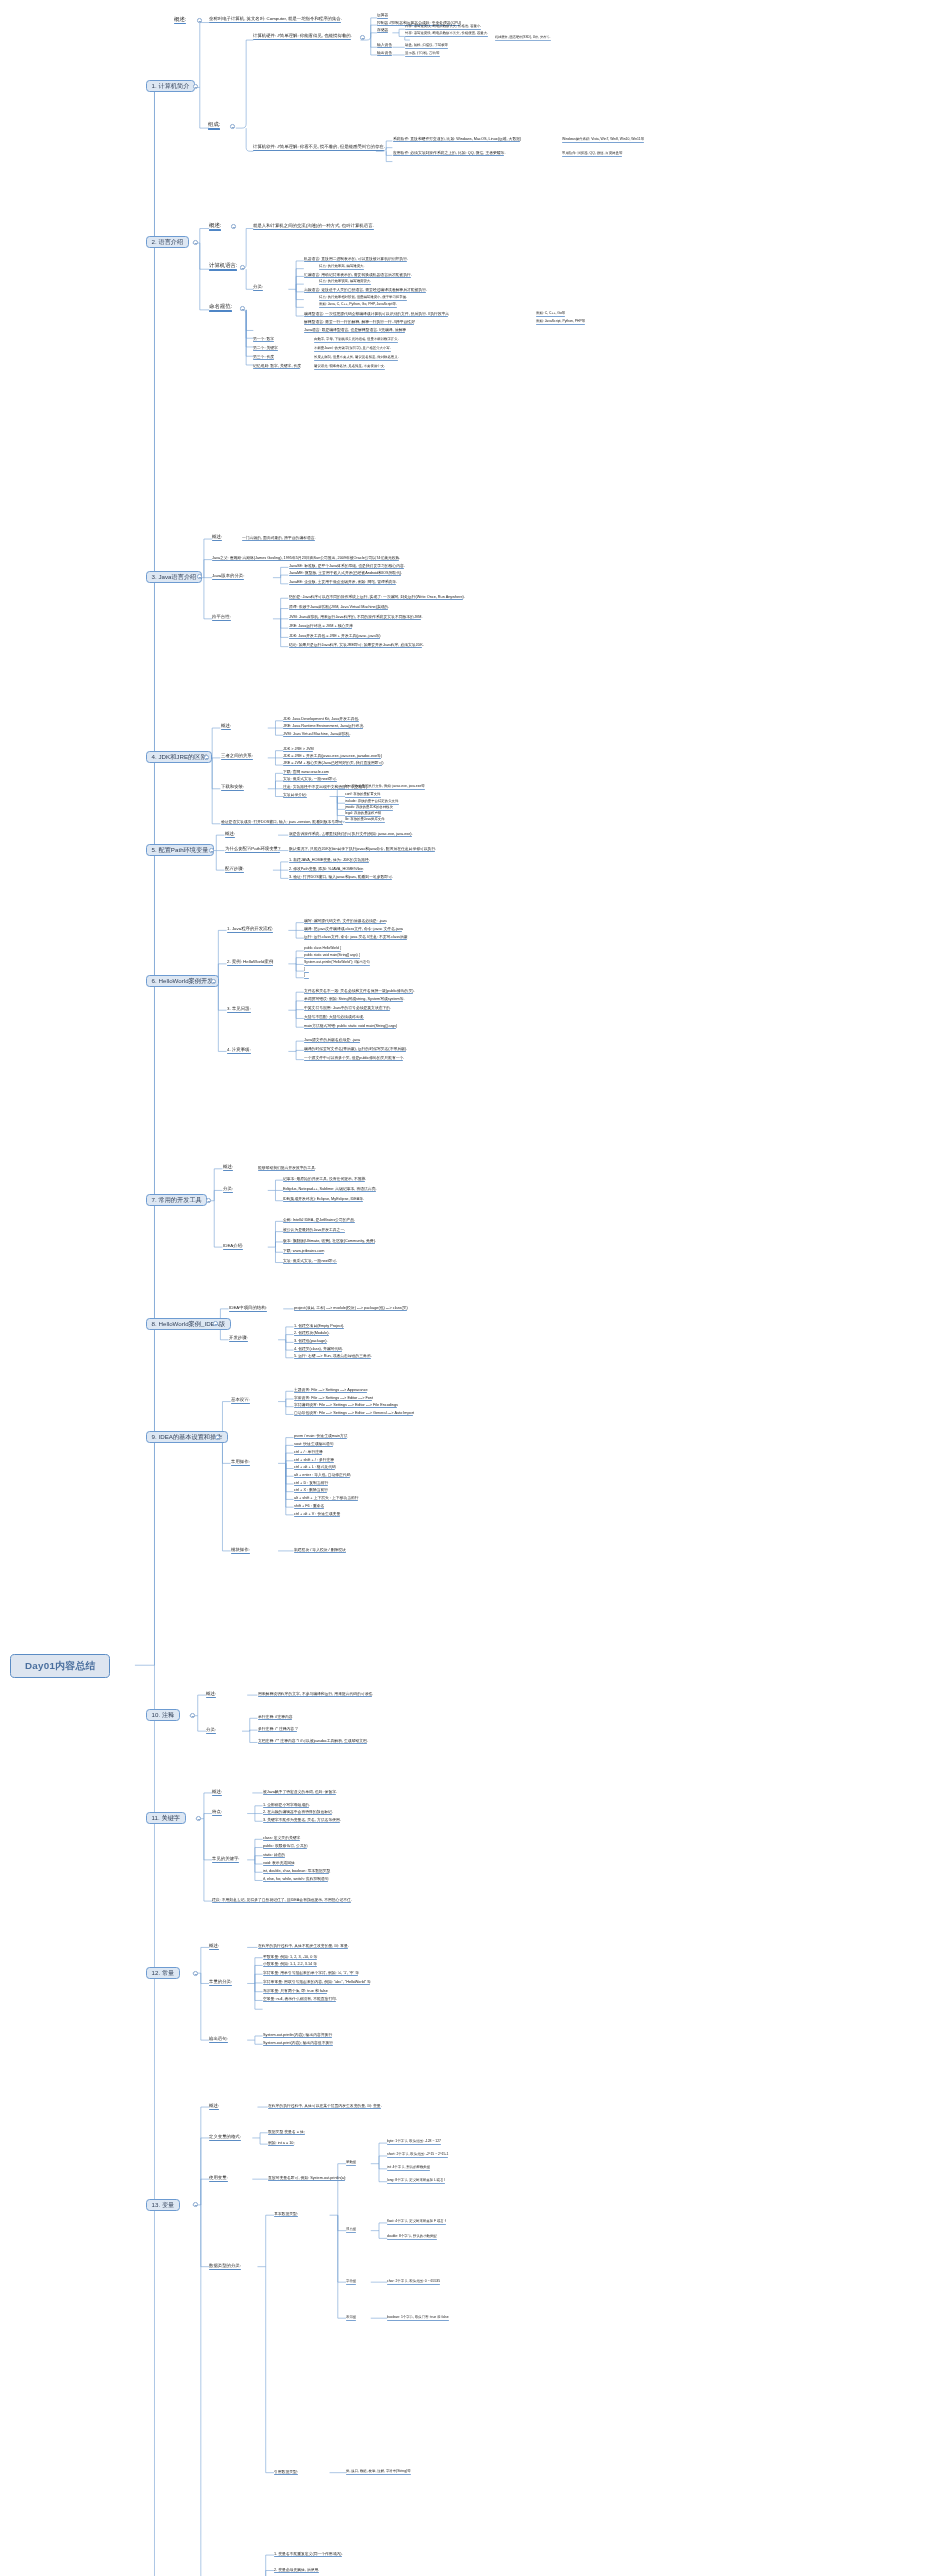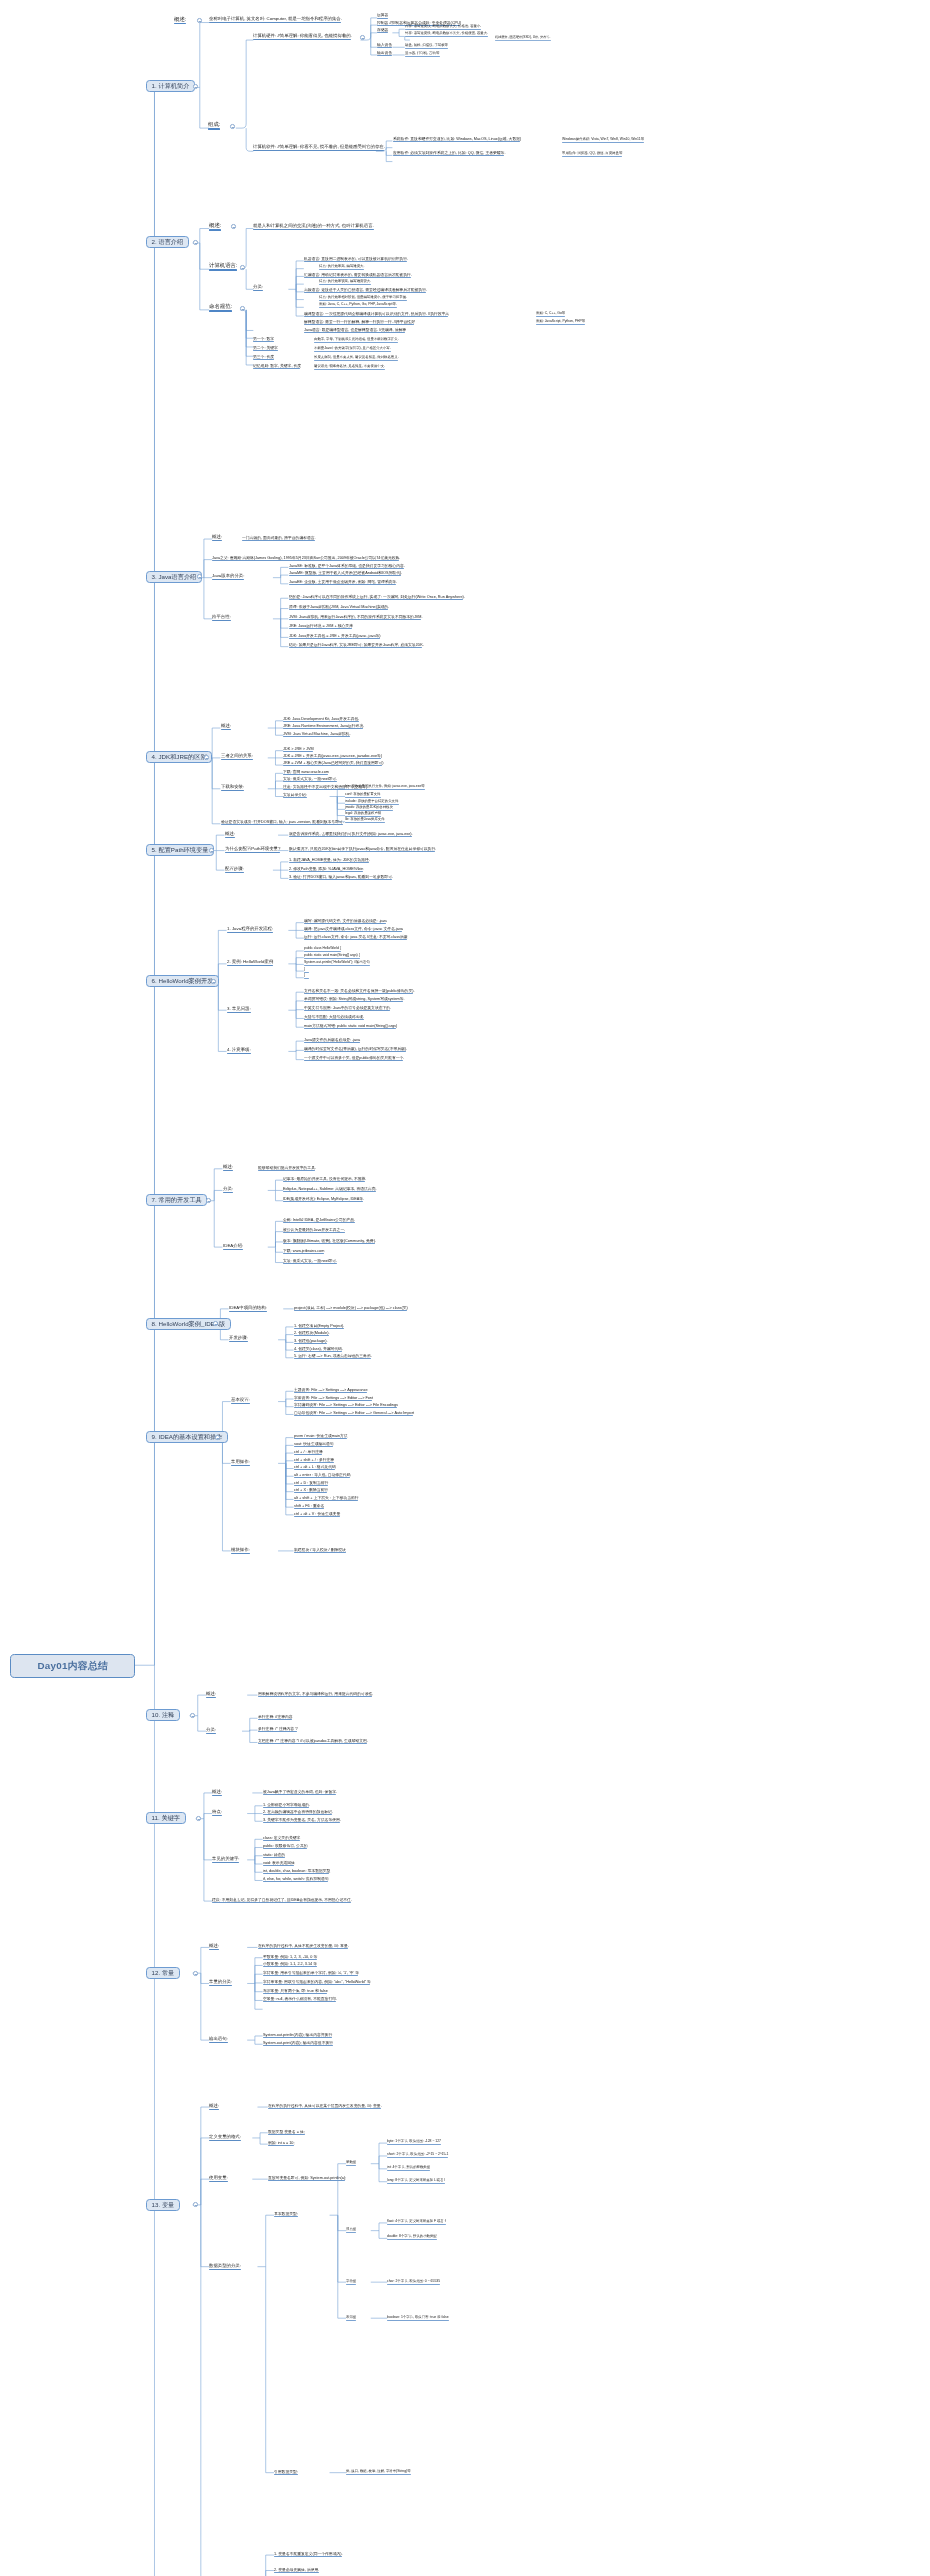--- a/index.html
+++ b/index.html
@@ -383,21 +383,21 @@
       <path d="M656 6260 V6275 H672"></path>
       <path d="M640 6400 H656 V6360 H672"></path>
       <path d="M656 6400 V6385 H672"></path>
       <path d="M656 6400 V6410 H672"></path>
       <path d="M656 6400 V6435 H672"></path>
       <path d="M656 6400 V6460 H672"></path>
       <path d="M656 6400 V6480 H672"></path>
     </g>
   </svg>
 
-  <div class="root-node" style="left:10.3px; top:1654px; width:125px; height:24px;">Day01内容总结</div>
+  <div class="root-node" style="left:10.3px; top:1654px; width:100px; height:24px;">Day01内容总结</div>
 
   <div class="sec-node" style="left:146px; top:80px;">1. 计算机简介</div>
   <div class="sec-node" style="left:146px; top:236px;">2. 语言介绍</div>
   <div class="sec-node" style="left:146px; top:571px;">3. Java语言介绍</div>
   <div class="sec-node" style="left:146px; top:751px;">4. JDK和JRE的区别</div>
   <div class="sec-node" style="left:146px; top:844px;">5. 配置Path环境变量</div>
   <div class="sec-node" style="left:146px; top:975px;">6. HelloWorld案例开发</div>
   <div class="sec-node" style="left:146px; top:1194px;">7. 常用的开发工具</div>
   <div class="sec-node" style="left:146px; top:1318px;">8. HelloWorld案例_IDEA版</div>
   <div class="sec-node" style="left:146px; top:1431px;">9. IDEA的基本设置和操作</div>

